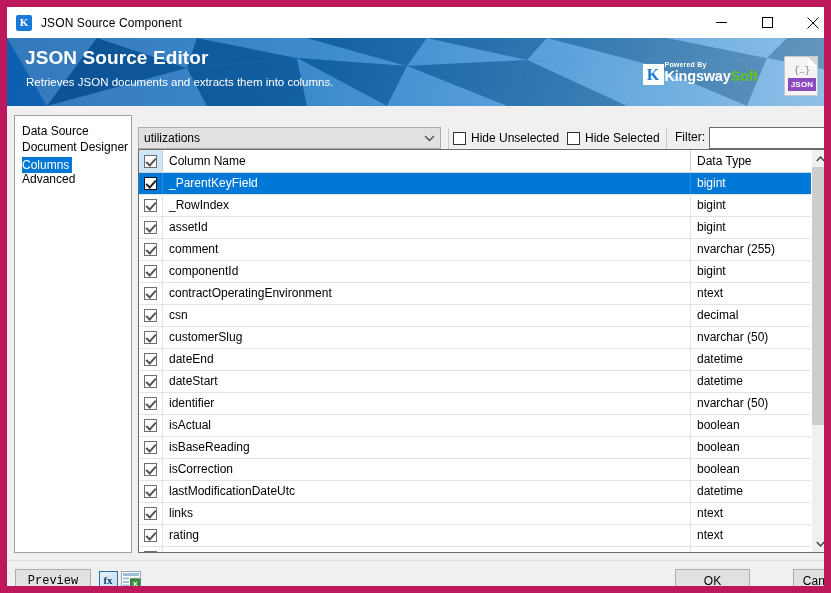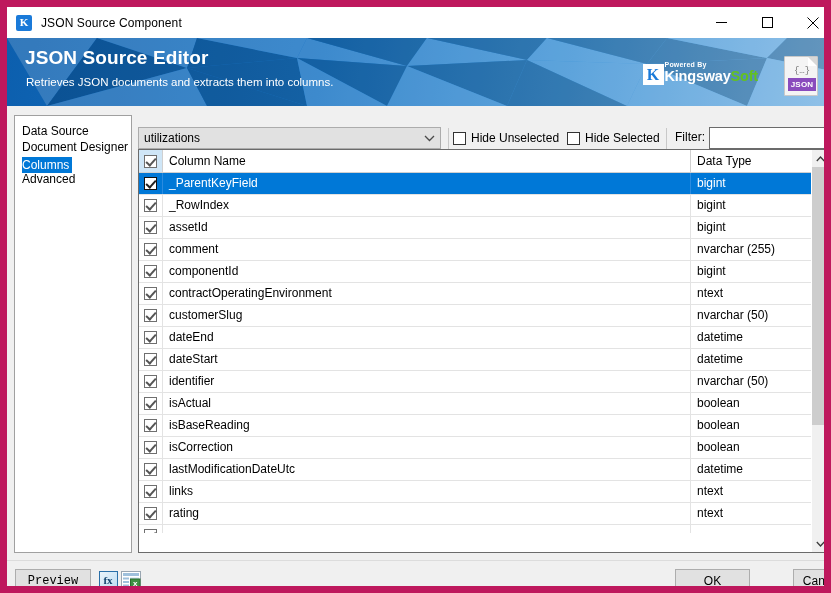--- a/index.html
+++ b/index.html
@@ -520,20 +520,27 @@
                 <div class="cell-chk">
                   <span class="gridcheck"></span>
                 </div>
                 <div class="cell-name">contractOperatingEnvironment</div>
                 <div class="cell-type">ntext</div>
               </div>
               <div class="row">
                 <div class="cell-chk">
                   <span class="gridcheck"></span>
                 </div>
+                <div class="cell-name">csn</div>
+                <div class="cell-type">decimal</div>
+              </div>
+              <div class="row">
+                <div class="cell-chk">
+                  <span class="gridcheck"></span>
+                </div>
                 <div class="cell-name">customerSlug</div>
                 <div class="cell-type">nvarchar (50)</div>
               </div>
               <div class="row">
                 <div class="cell-chk">
                   <span class="gridcheck"></span>
                 </div>
                 <div class="cell-name">dateEnd</div>
                 <div class="cell-type">datetime</div>
               </div>

